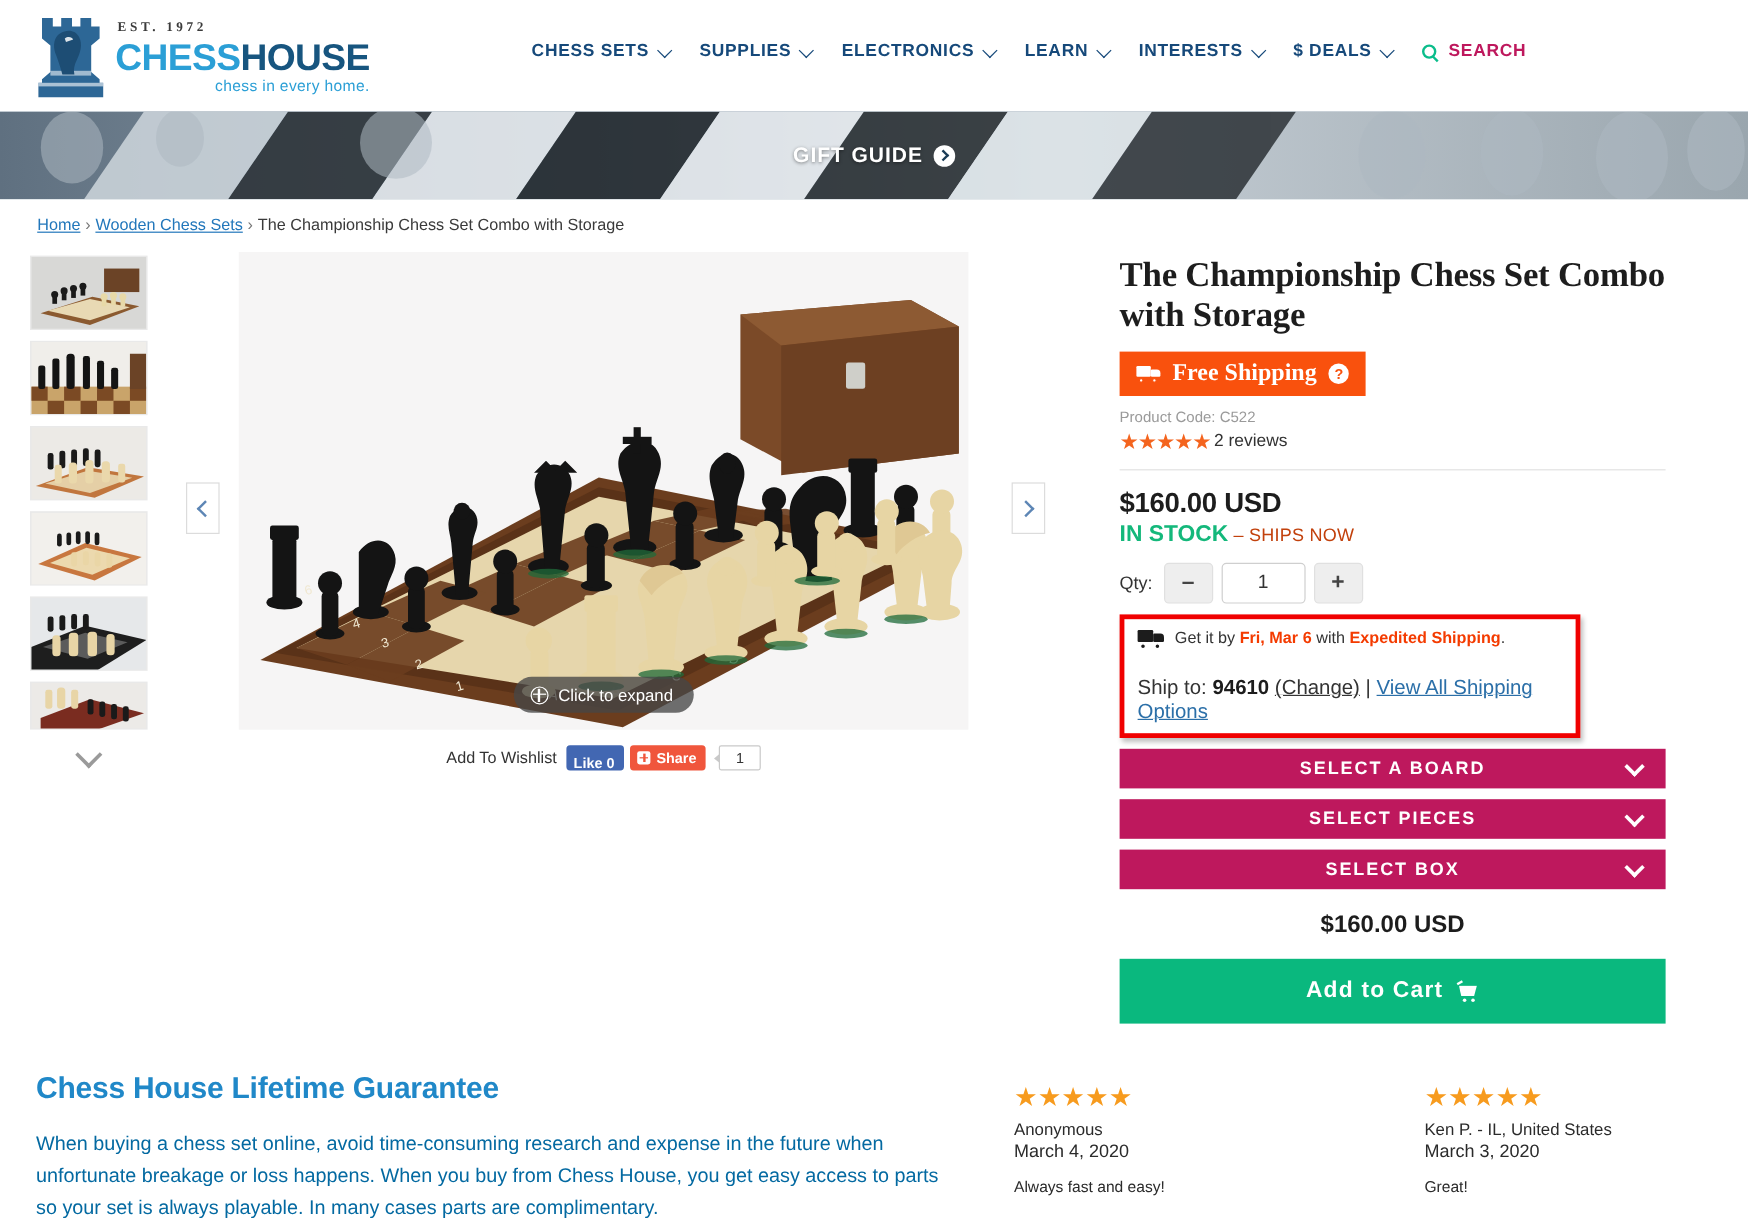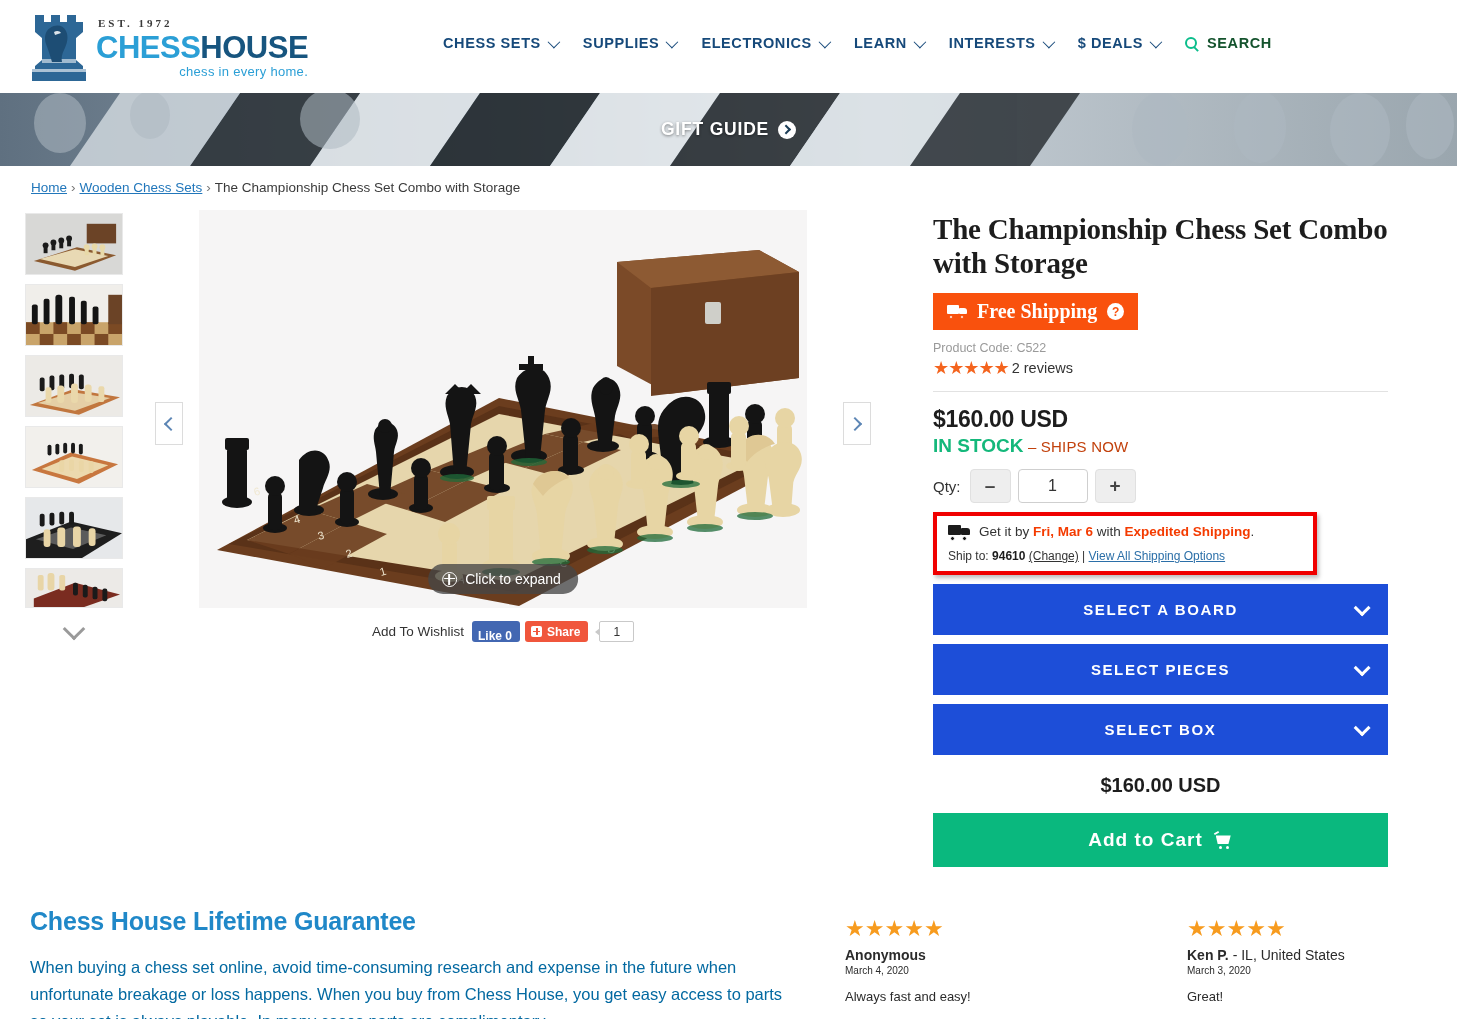--- a/index.html
+++ b/index.html
@@ -47,21 +47,21 @@
     position:absolute; left:443px; top:35px;
     display:flex; align-items:center; gap:0;
   }
   .navitem {
     display:flex; align-items:center; gap:7px;
     font-size:14.5px; font-weight:bold; letter-spacing:0.6px;
     color:#16497a; margin-right:26px; cursor:pointer;
     white-space:nowrap;
     justify-content:center;
   }
-  .navitem.search { color:#14532d; margin-right:0; }
+  .navitem.search { color:#be185d; margin-right:0; }
   .chev-sm {
     width:9px; height:9px; border-right:1.6px solid #16497a;
     border-bottom:1.6px solid #16497a; transform:rotate(45deg) translateY(-2px);
   }
   .mag {
     width:12px; height:12px; border:2px solid #0bbd8b; border-radius:50%;
     position:relative; margin-right:3px;
   }
   .mag:after {
     content:""; position:absolute; right:-4px; bottom:-3px;
@@ -247,27 +247,27 @@
     padding:8px 12px 8px 11px; width:384px;
     box-shadow:2px 3px 4px rgba(0,0,0,.25);
   }
   .shiprow1 { display:flex; align-items:center; gap:9px; font-size:13.5px; color:#333; }
   .truck2 { width:22px;height:14px;position:relative;flex:none; }
   .truck2 .body{position:absolute;left:0;top:0;width:13px;height:10px;background:#1c1c1c;border-radius:1px;}
   .truck2 .cab{position:absolute;left:13px;top:3px;width:9px;height:7px;background:#1c1c1c;border-radius:1px 3px 1px 1px;}
   .truck2 .w1,.truck2 .w2{position:absolute;bottom:-2px;width:5px;height:5px;border-radius:50%;background:#1c1c1c;border:1.5px solid #fff;}
   .truck2 .w1{left:2px;} .truck2 .w2{left:14px;}
   .hot { color:#f43b00; font-weight:bold; }
-  .shiprow2 { font-size:12px; color:#333; margin-top:10px; }
+  .shiprow2 { font-size:17px; color:#333; margin-top:24px; }
   .shiprow2 b { color:#1d1d1d; }
   .shiprow2 a { color:#333; text-decoration:underline; cursor:pointer; }
   .shiprow2 a.blue { color:#2b6fa8; }
 
   .selector {
-    margin-top:9px; background:#1d4ed8; color:#fff; height:51px;
+    margin-top:9px; background:#be185d; color:#fff; height:33px;
     display:flex; align-items:center; justify-content:center; position:relative;
     font-size:15px; font-weight:bold; letter-spacing:1.6px; cursor:pointer;
   }
   .selector .cd {
     position:absolute; right:22px; width:12px; height:12px;
     border-right:3px solid #fff; border-bottom:3px solid #fff;
     transform:rotate(45deg) translateY(-3px);
   }
   .total { text-align:center; font-size:20px; font-weight:bold; color:#1d1d1d; margin:19px 0 16px 0; }
   .cart-btn {
@@ -287,22 +287,22 @@
   .guarantee { width:760px; flex:none; }
   .g-title {
     color:#2088c8; font-size:25px; font-weight:bold; margin:0 0 18px 0;
     letter-spacing:-0.2px;
   }
   .g-body { font-size:16.5px; line-height:1.62; color:#0369a1; }
   .reviews { display:flex; margin-left:55px; gap:57px; padding-top:9px; }
   .rev { width:285px; }
   .rev-stars { color:#f79b1e; font-size:22px; letter-spacing:0px; }
   .rev-name { font-size:14px; color:#2b2b2b; margin-top:5px; }
-  .rev-name b { font-weight:bold; }
-  .rev-date { font-size:10px; color:#2b2b2b; margin-top:2px; }
+  .rev-name b { font-weight:normal; }
+  .rev-date { font-size:15px; color:#2b2b2b; margin-top:2px; }
   .rev-text { font-size:13px; color:#2b2b2b; margin-top:13px; }
 </style>
 </head>
 <body>
 
 <div class="header">
   <div class="logo-wrap">
     <svg class="rook-mark" viewBox="0 0 58 70">
       <path fill="#2d6796" d="M5 3h9v7h7V3h9v7h7V3h9v7h7v10l-7 6v22l7 6v4H5v-4l7-6V26l-7-6z"></path>
       <path fill="#2d6796" d="M2 57h54v12H2z"></path>

